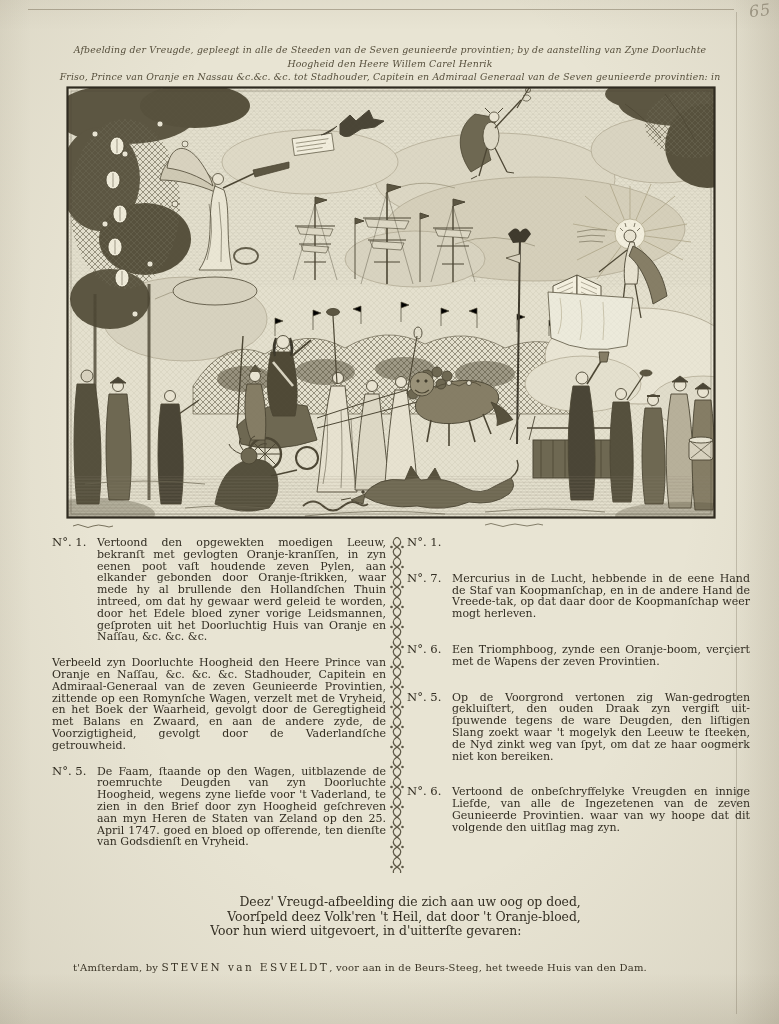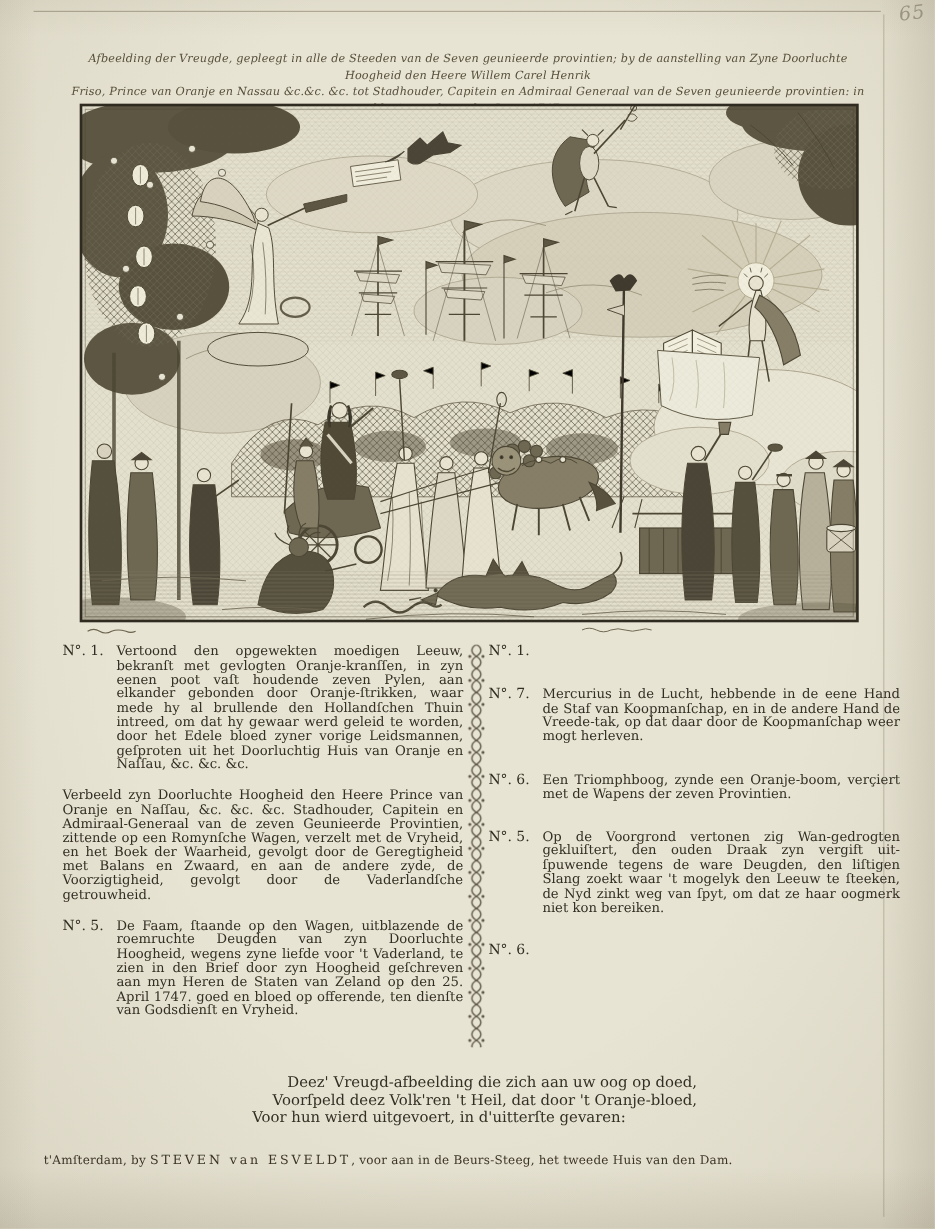--- a/index.html
+++ b/index.html
@@ -30,21 +30,21 @@
   .col-right{width:343px;}
   .item{display:flex;margin-bottom:14px;}
   .col-right .item{margin-bottom:24px;}
   .item .num{flex:0 0 45px;font-size:11.6px;line-height:11.8px;white-space:nowrap;}
   .item .txt{flex:1;font-size:11px;line-height:11.8px;text-align:justify;}
   .verse{position:absolute;left:0;top:895px;width:779px;text-align:center;}
   .verse-inner{display:inline-block;text-align:left;transform:translateX(6px);}
   .verse-line{font-size:12.4px;line-height:14.6px;}
   .verse-line.ind{padding-left:17px;text-align:right;}
   .imprint{
-    position:absolute;left:0;top:961px;width:647px;text-align:center;
+    position:absolute;left:0;top:961px;width:647px;text-align:right;
     font-size:10px;color:#3a3426;letter-spacing:.2px;
   }
   .imprint .pub{letter-spacing:2.4px;font-size:10.5px;}
 </style>
 </head>
 <body>
 
 <div class="edge-top"></div>
 <div class="edge-right"></div>
 <div class="pagenum">65</div>
@@ -418,20 +418,21 @@
     <div class="item">
       <div class="num">N°. 6.</div>
       <div class="txt">Een Triomphboog, zynde een Oranje-boom, verçiert met de Wapens der zeven Provintien.</div>
     </div>
     <div class="item">
       <div class="num">N°. 5.</div>
       <div class="txt">Op de Voorgrond vertonen zig Wan-gedrogten gekluiſtert, den ouden Draak zyn vergift uit-ſpuwende tegens de ware Deugden, den liſtigen Slang zoekt waar 't mogelyk den Leeuw te ſteeken, de Nyd zinkt weg van ſpyt, om dat ze haar oogmerk niet kon bereiken.</div>
     </div>
     <div class="item">
       <div class="num">N°. 6.</div>
+      <div class="txt">Vertoond de onbeſchryffelyke Vreugden en innige Liefde, van alle de Ingezetenen van de zeven Geunieerde Provintien. waar van wy hoope dat dit volgende den uitſlag mag zyn.</div>
     </div>
   </div>
 </div>
 
 <div class="verse">
   <div class="verse-inner">
     <div class="verse-line ind">Deez' Vreugd-afbeelding die zich aan uw oog op doed,</div>
     <div class="verse-line ind">Voorſpeld deez Volk'ren 't Heil, dat door 't Oranje-bloed,</div>
     <div class="verse-line">Voor hun wierd uitgevoert, in d'uitterſte gevaren:</div>
   </div>

